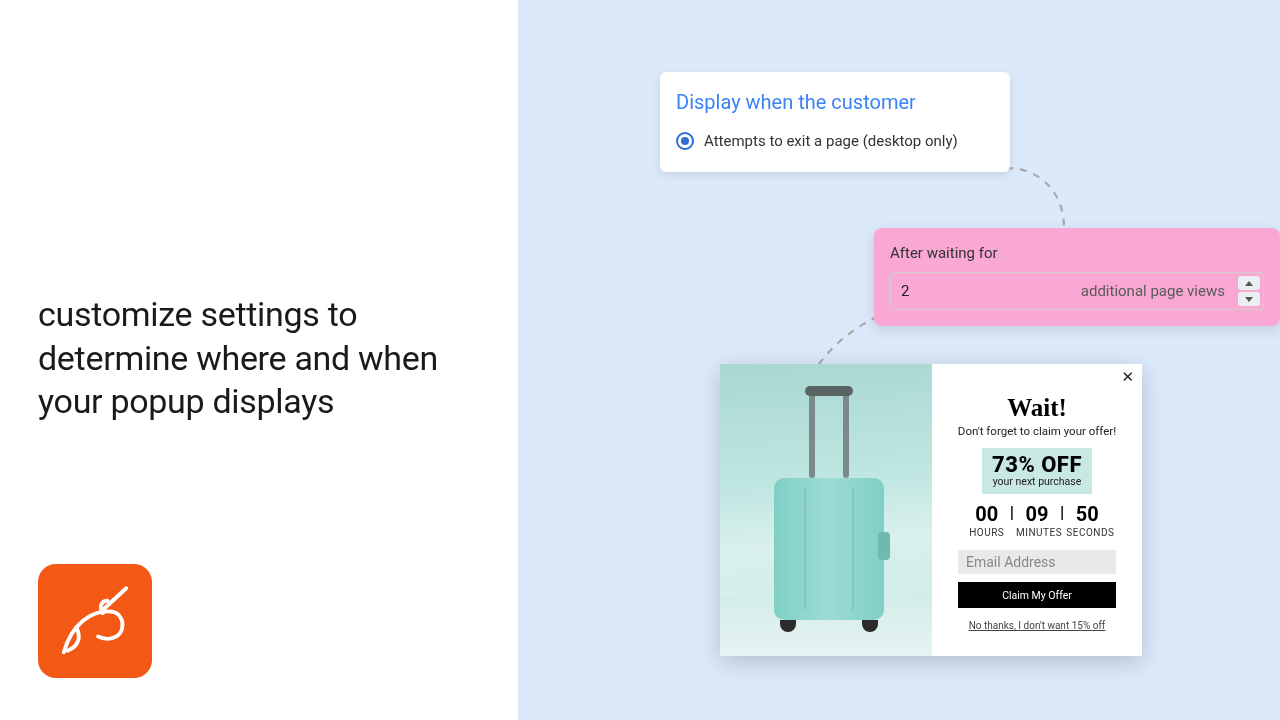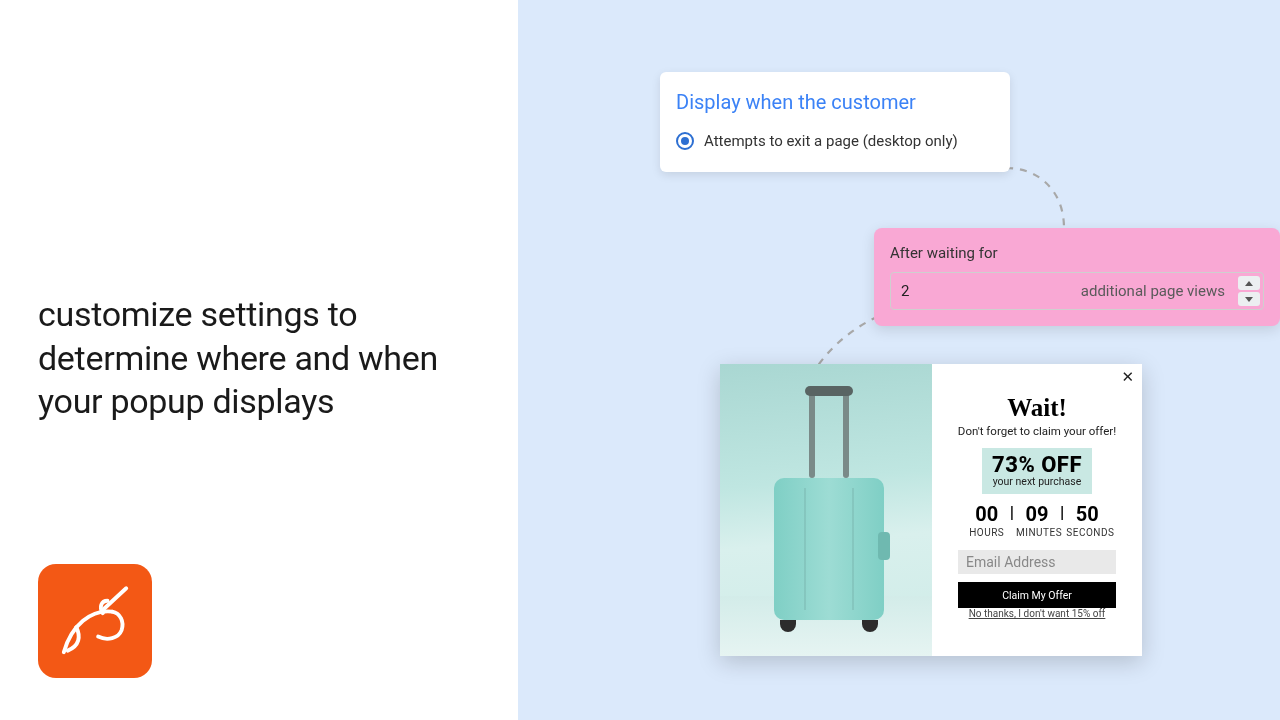--- a/index.html
+++ b/index.html
@@ -59,21 +59,21 @@
   .offer-box { background: #c9e8e3; padding: 4px 10px 6px 10px; margin-top: 10px; text-align: center; }
   .offer-big { font-size: 22px; font-weight: 800; letter-spacing: 0.5px; }
   .offer-sm { font-size: 10.5px; color: #222; margin-top: -2px; }
   .timer { display: flex; gap: 0; margin-top: 8px; align-items: flex-start; }
   .tcol { text-align: center; width: 42px; }
   .tnum { font-size: 20px; font-weight: 700; }
   .tlab { font-size: 10px; letter-spacing: 0.5px; color: #333; text-transform: uppercase; margin-top: 1px; }
   .tsep { font-size: 17px; font-weight: 700; padding: 0 2px; }
   .email { margin-top: 12px; width: 158px; height: 24px; background: #e9e9e9; font-size: 14px; color: #888; display: flex; align-items: center; padding: 0 8px; }
   .cta { margin-top: 8px; width: 158px; height: 26px; background: #000; color: #fff; font-size: 10.5px; display: flex; align-items: center; justify-content: center; cursor: pointer; }
-  .nothanks { font-size: 10px; color: #444; text-decoration: underline; cursor: pointer; }
+  .nothanks { margin-top: 12px; font-size: 10px; color: #444; text-decoration: underline; cursor: pointer; }
 </style>
 </head>
 <body>
 
 <div class="stage">
   <div class="left">
     <div class="headline">customize settings to determine where and when your popup displays</div>
     <div class="logo">
       <svg viewBox="0 0 100 100">
         <g stroke="#fff" stroke-width="5" fill="none" stroke-linecap="round" stroke-linejoin="round">

